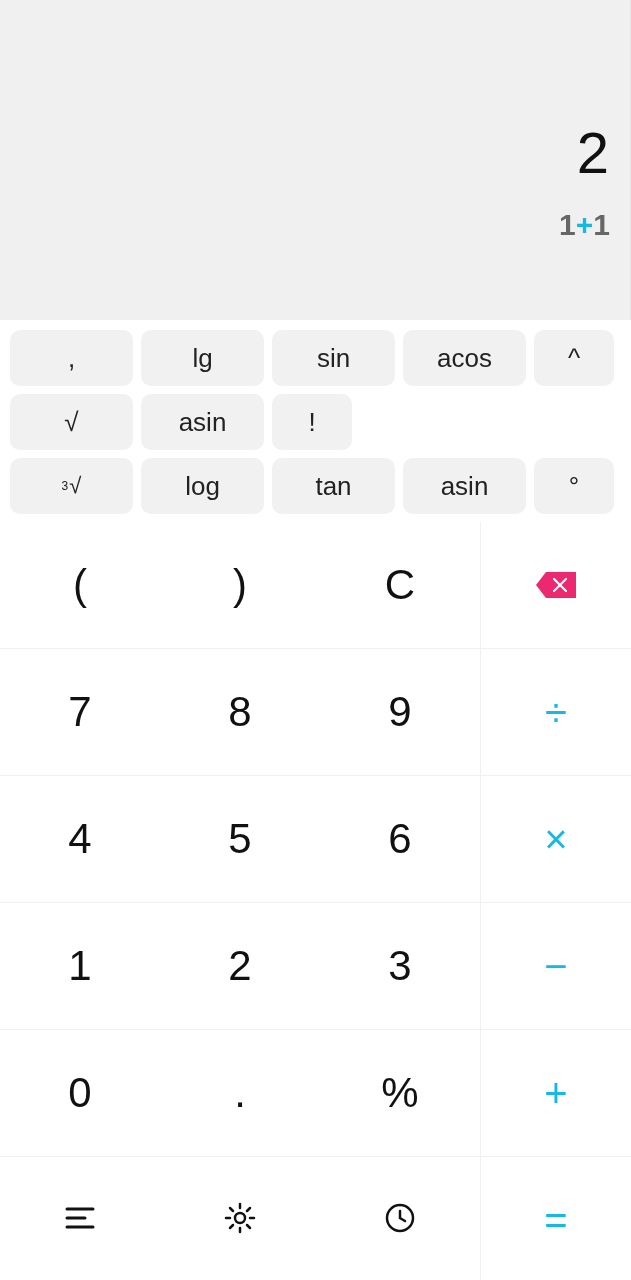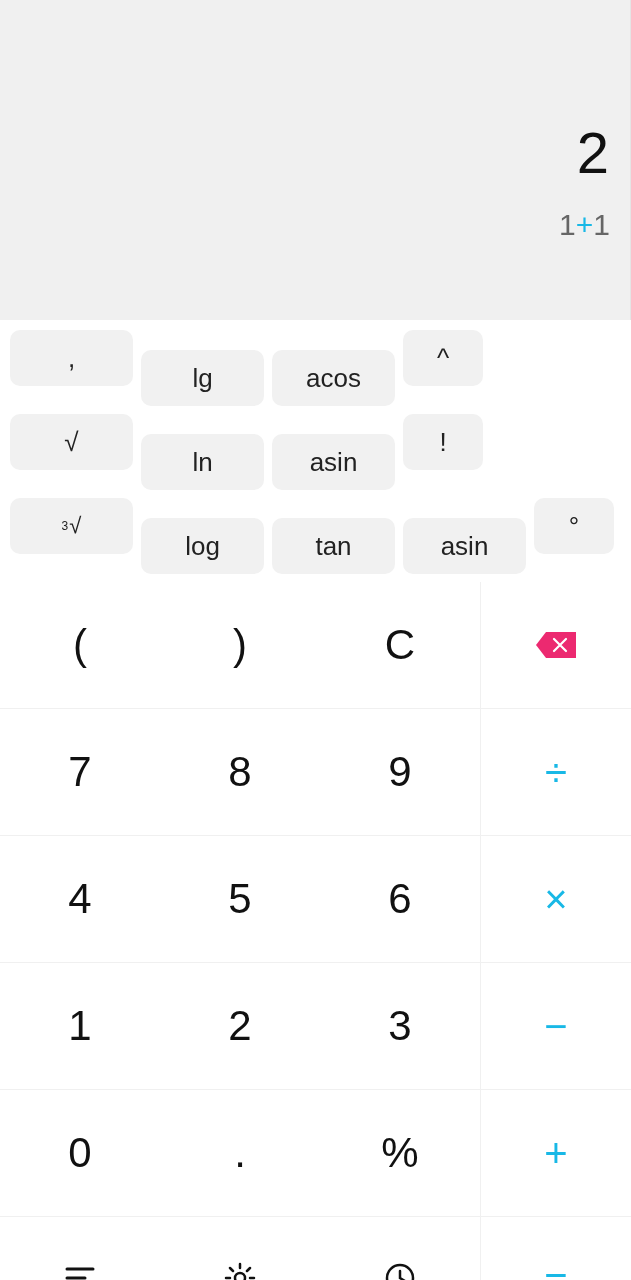--- a/index.html
+++ b/index.html
@@ -18,21 +18,21 @@
 }
 .result {
   font-size: 58px;
   font-weight: 300;
   color: #111;
   letter-spacing: 1px;
   margin-top: 40px;
 }
 .expression {
   font-size: 30px;
-  font-weight: 400;
+  font-weight: 700;
   margin-top: 22px;
 }
 .expression .operand { color: #666; }
 .expression .operator { color: #18b8e6; }
 
 .sci-panel {
   width: 100%;
   padding: 10px 10px 8px 10px;
   background: #fff;
   display: flex;
@@ -47,21 +47,21 @@
   display: flex;
   align-items: center;
   justify-content: center;
   font-size: 26px;
   font-weight: 300;
   color: #222;
   cursor: pointer;
   user-select: none;
 }
 .sci-w1 { flex: 0 0 123px; }
-.sci-w2 { flex: 0 0 123px; margin-top: 20px; }
+.sci-w2 { flex: 0 0 123px; }
 .sci-w3 { flex: 0 0 80px; }
 .sci-cuberoot { font-size: 22px; }
 .sci-cuberoot sup { font-size: 12px; vertical-align: super; margin-right: 1px; }
 
 .keypad {
   width: 100%;
 }
 .kp-row {
   display: grid;
   grid-template-columns: 160px 160px 160px 151px;
@@ -109,26 +109,26 @@
   <div class="result">2</div>
   <div class="expression">
     <span class="operand">1</span><span class="operator">+</span><span class="operand">1</span>
   </div>
 </div>
 
 <div class="sci-panel">
   <div class="sci-row">
     <div class="sci-btn sci-w1">,</div>
     <div class="sci-btn sci-w2">lg</div>
+    <div class="sci-btn sci-w2">sin</div>
     <div class="sci-btn sci-w2">acos</div>
     <div class="sci-btn sci-w3">^</div>
   </div>
   <div class="sci-row">
     <div class="sci-btn sci-w1">√</div>
-    <div class="sci-btn sci-w2">ln</div>
     <div class="sci-btn sci-w2">asin</div>
     <div class="sci-btn sci-w3">!</div>
   </div>
   <div class="sci-row">
     <div class="sci-btn sci-w1 sci-cuberoot">
       <sup>3</sup>
         <span>√</span>
     </div>
     <div class="sci-btn sci-w2">log</div>
     <div class="sci-btn sci-w2">tan</div>

